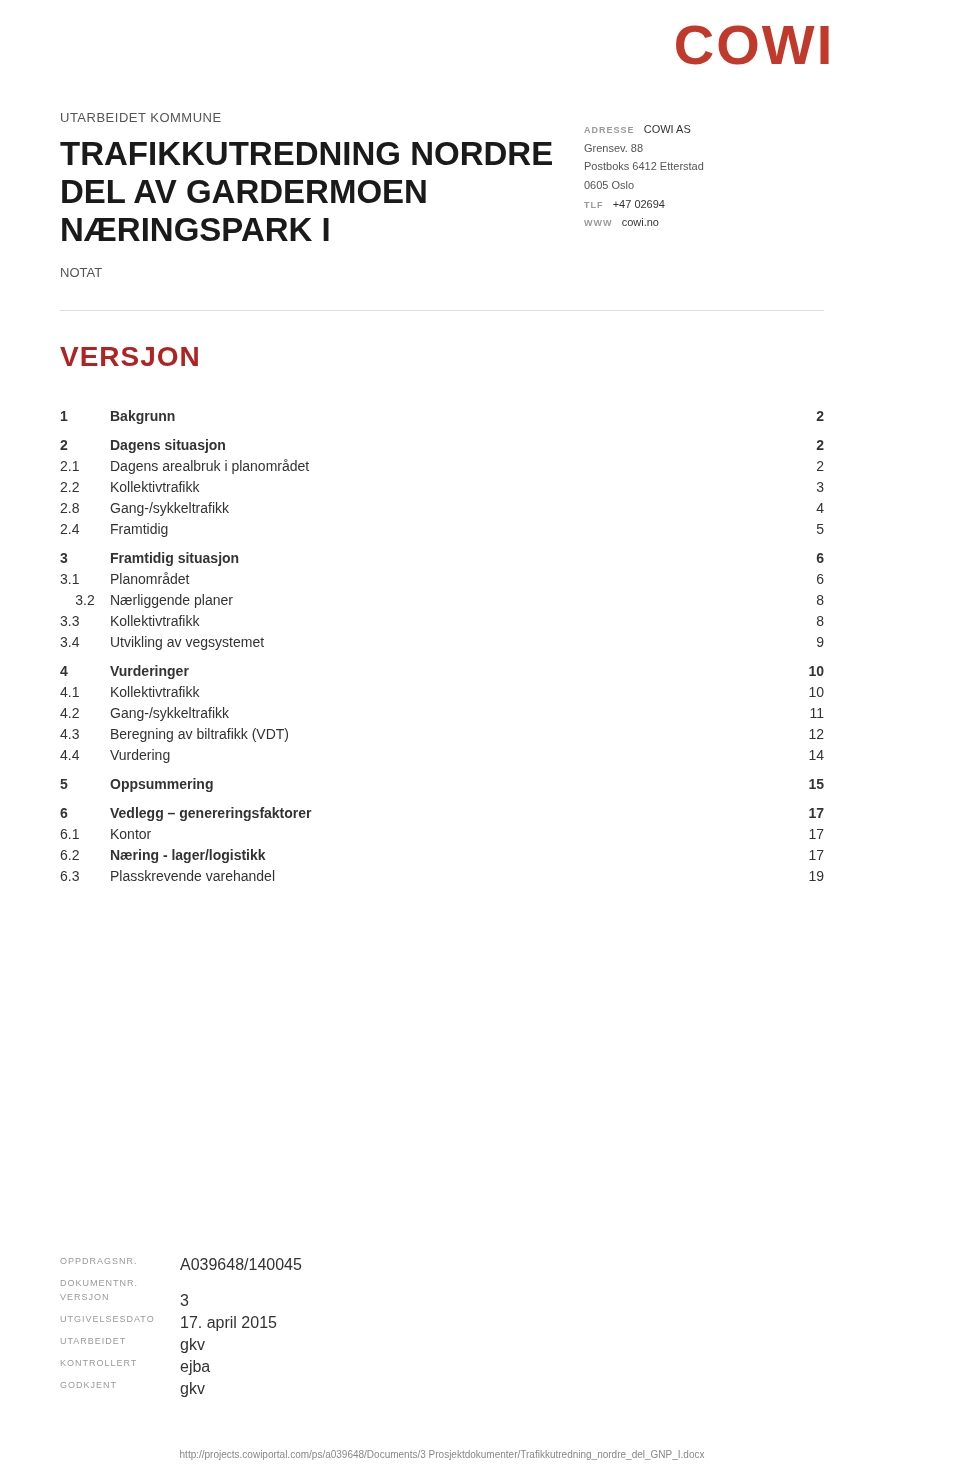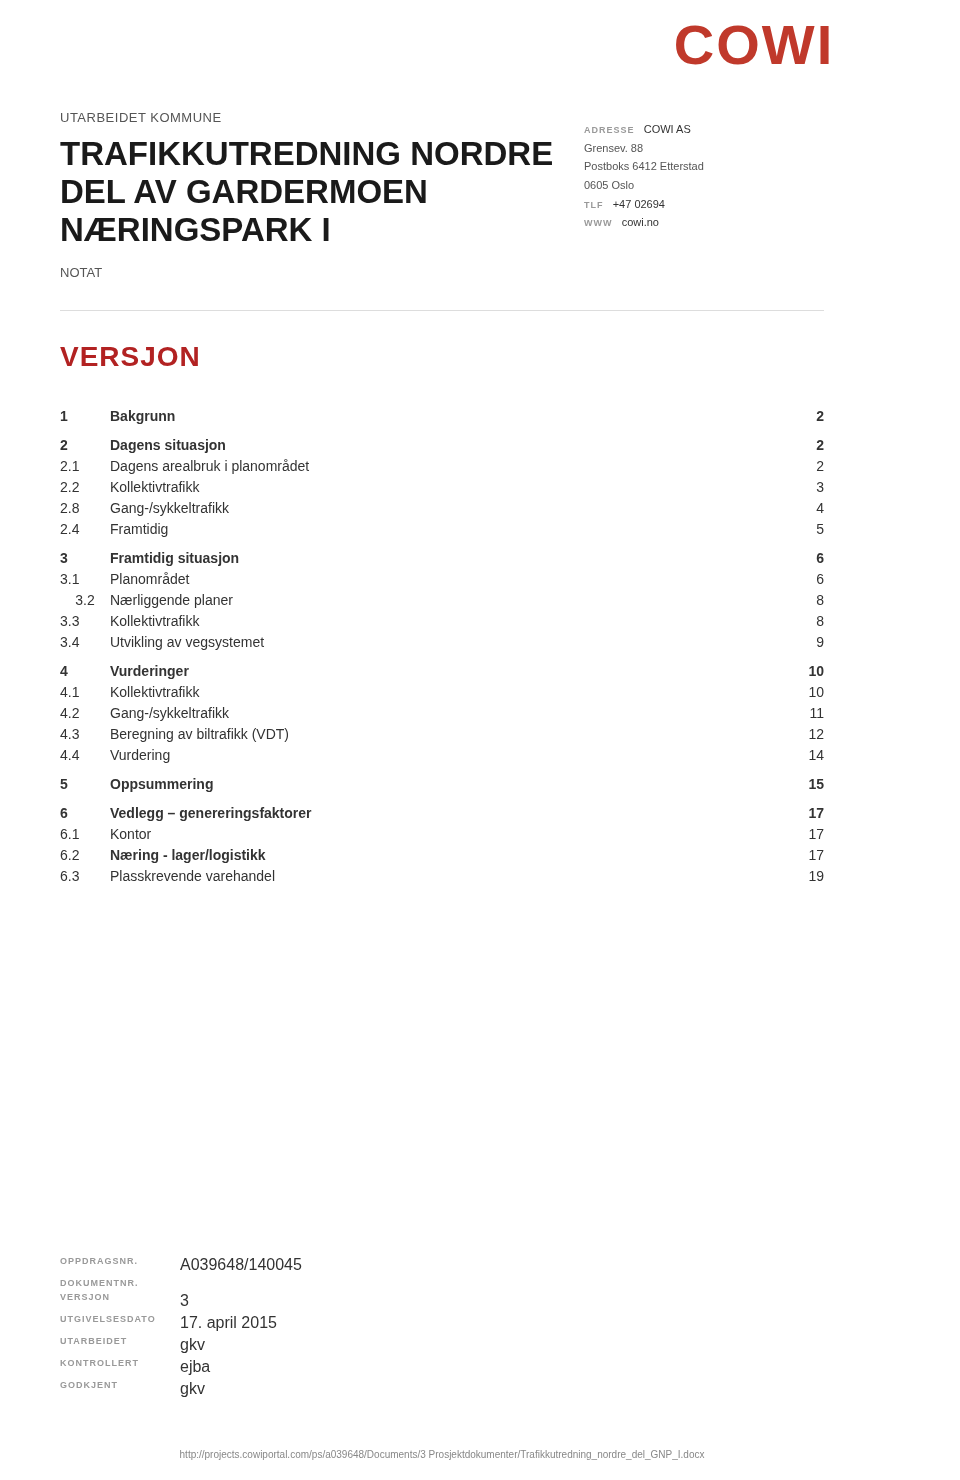--- a/index.html
+++ b/index.html
@@ -184,21 +184,21 @@
     .footer-meta table tr td {
       padding: 2px 0;
       vertical-align: top;
     }
 
     .footer-meta .meta-label {
       font-size: 9px;
       text-transform: uppercase;
       letter-spacing: 1px;
       color: #999;
-      font-weight: bold;
+      font-weight: normal;
       width: 120px;
       padding-right: 10px;
     }
 
     .footer-meta .meta-value {
       font-size: 16px;
       color: #333;
     }
 
     

